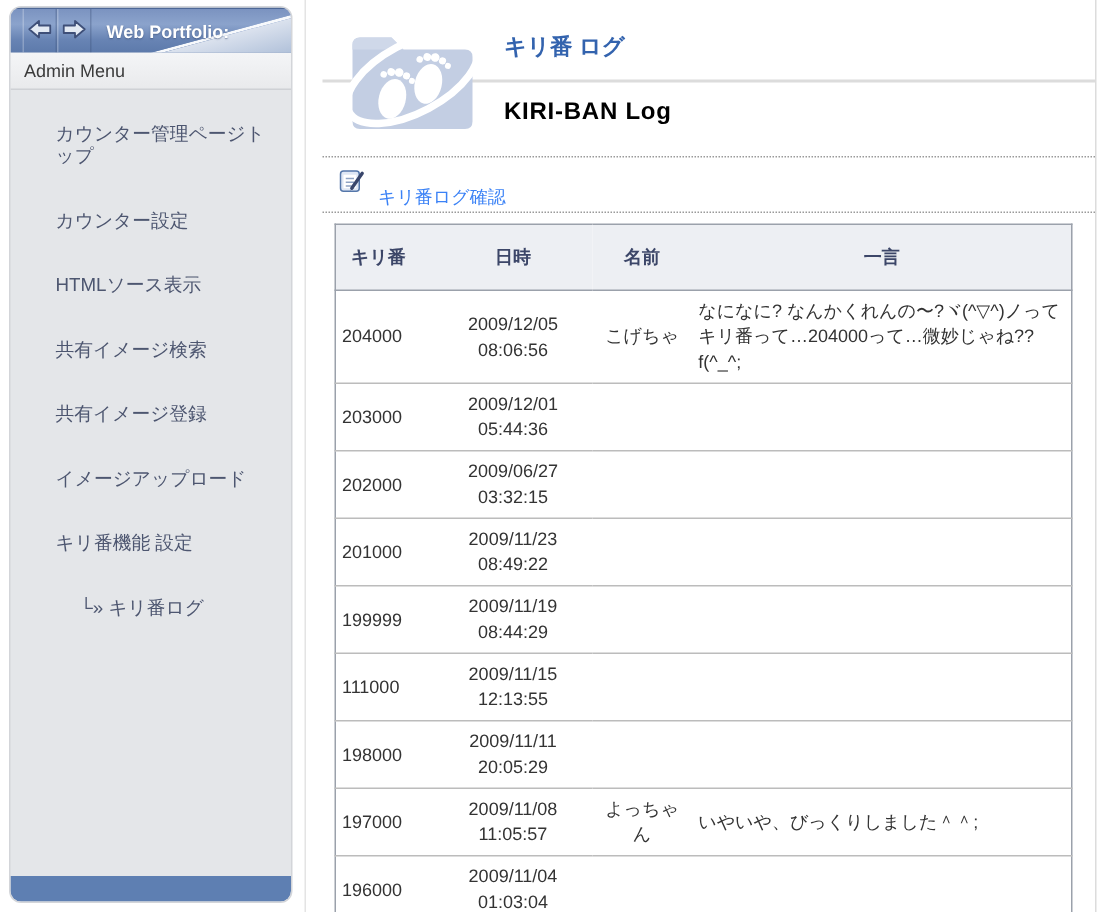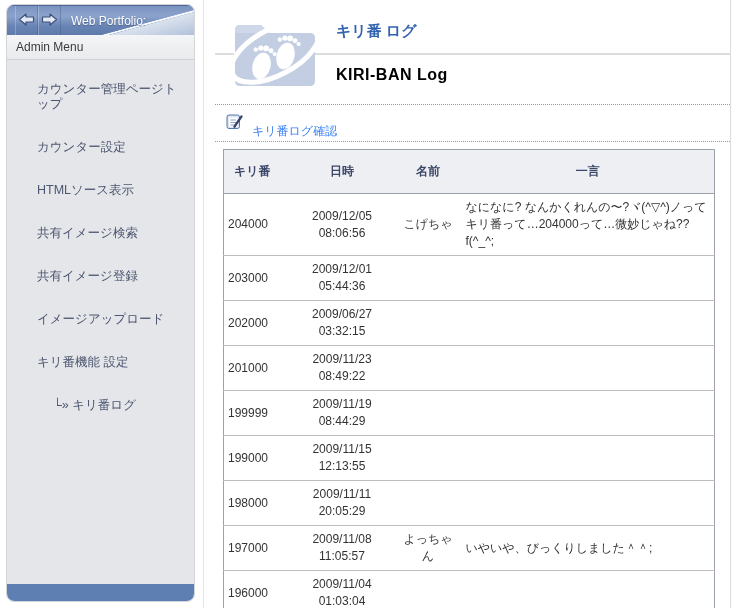--- a/index.html
+++ b/index.html
@@ -14,21 +14,21 @@
     background:linear-gradient(180deg,#7b93c0 0%,#8ba3cc 35%,#6884b4 70%,#5d7aab 100%);
     border-top:1px solid #4d6796; display:flex; align-items:center; }
   .sb-swoosh { position:absolute; right:-30px; top:13px; width:120px; height:50px;
     transform:rotate(-15deg);
     background:linear-gradient(180deg,#dbe2ee 0%,#a9bbd6 55%,#92a9c9 100%);
     border-top:2px solid #f7f9fc; border-radius:0 0 0 40px; }
   .nav-arrows { display:flex; height:100%; align-items:center; margin-left:8px; }
   .nav-btn { width:23px; height:100%; display:flex; align-items:center; justify-content:center;
     background:transparent; border:none; border-left:1px solid rgba(255,255,255,.25);
     border-right:1px solid rgba(60,80,120,.35); cursor:pointer; }
-  .sb-title { color:#fff; font-weight:normal; font-size:12px; margin-left:10px;
+  .sb-title { color:#fff; font-weight:bold; font-size:12px; margin-left:10px;
     text-shadow:0 1px 1px rgba(40,60,100,.5); position:relative; z-index:2; }
   .admin-bar { height:25px; background:linear-gradient(180deg,#f4f5f7,#e9eaec);
     border-bottom:1px solid #cfd1d5; font-size:12px; color:#3b3b3b;
     display:flex; align-items:center; padding-left:9px; }
   .menu { display:block; padding-top:8px; }
   .menu-item { display:block; font-size:12.5px; color:#4d5670; text-decoration:none;
     padding:14px 8px 14px 30px; cursor:pointer; line-height:1.2; }
   .menu-item.sub-item { padding-left:46px; }
   .sb-footer { position:absolute; left:0; right:0; bottom:0; height:17px;
     background:#5e7fb2; border-radius:0 0 7px 7px; }
@@ -205,21 +205,21 @@
         <td class="c-kiriban">199999</td>
         <td class="c-date">
           <div>2009/11/19</div>
           <div>08:44:29</div>
         </td>
         <td class="c-name"></td>
         <td class="c-comment"></td>
       </tr>
 
       <tr>
-        <td class="c-kiriban">199000</td>
+        <td class="c-kiriban">111000</td>
         <td class="c-date">
           <div>2009/11/15</div>
           <div>12:13:55</div>
         </td>
         <td class="c-name"></td>
         <td class="c-comment"></td>
       </tr>
 
       <tr>
         <td class="c-kiriban">198000</td>

